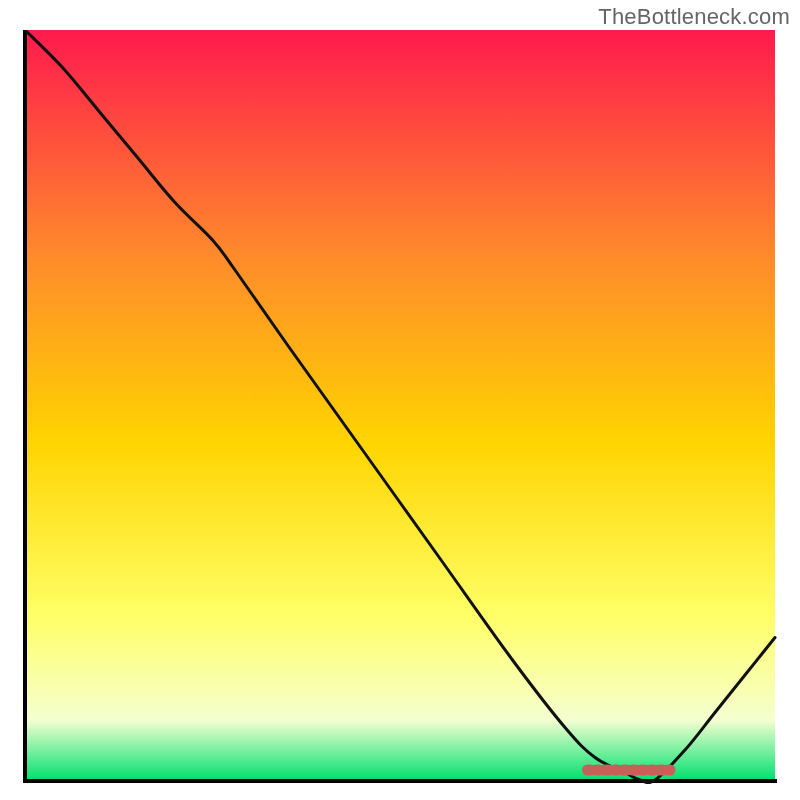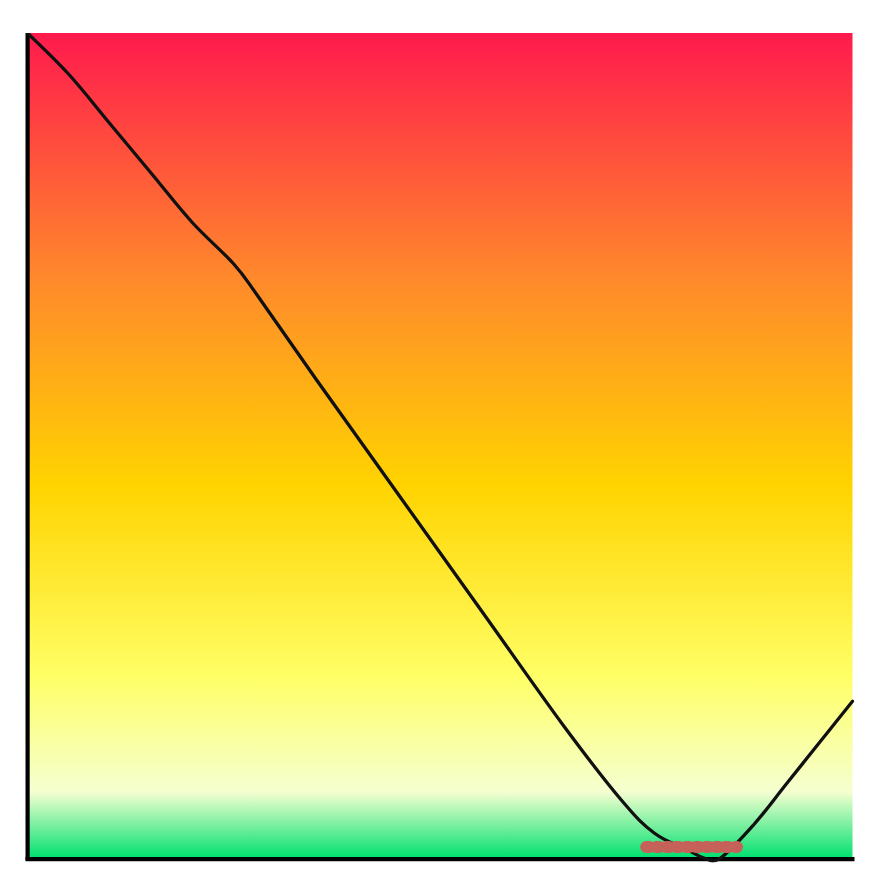--- a/index.html
+++ b/index.html
@@ -28,20 +28,21 @@
     height: 754px;
   }
   .plot svg { display: block; }
   .interactable { cursor: pointer; }
 </style>
 </head>
 <body>
 
 <div class="canvas">
 
+  <div class="watermark">TheBottleneck.com</div>
 
   <div class="plot">
     <svg id="plot-svg" width="754" height="754" viewBox="0 0 754 754">
       <defs>
         <linearGradient id="bg-grad" x1="0" y1="0" x2="0" y2="1">
           <stop id="g0" offset="0%" stop-color="#ff1a4d"></stop>
           <stop id="g1" offset="30%" stop-color="#ff8a2b"></stop>
           <stop id="g2" offset="55%" stop-color="#ffd400"></stop>
           <stop id="g3" offset="78%" stop-color="#ffff66"></stop>
           <stop id="g4" offset="92%" stop-color="#f5ffd0"></stop>

